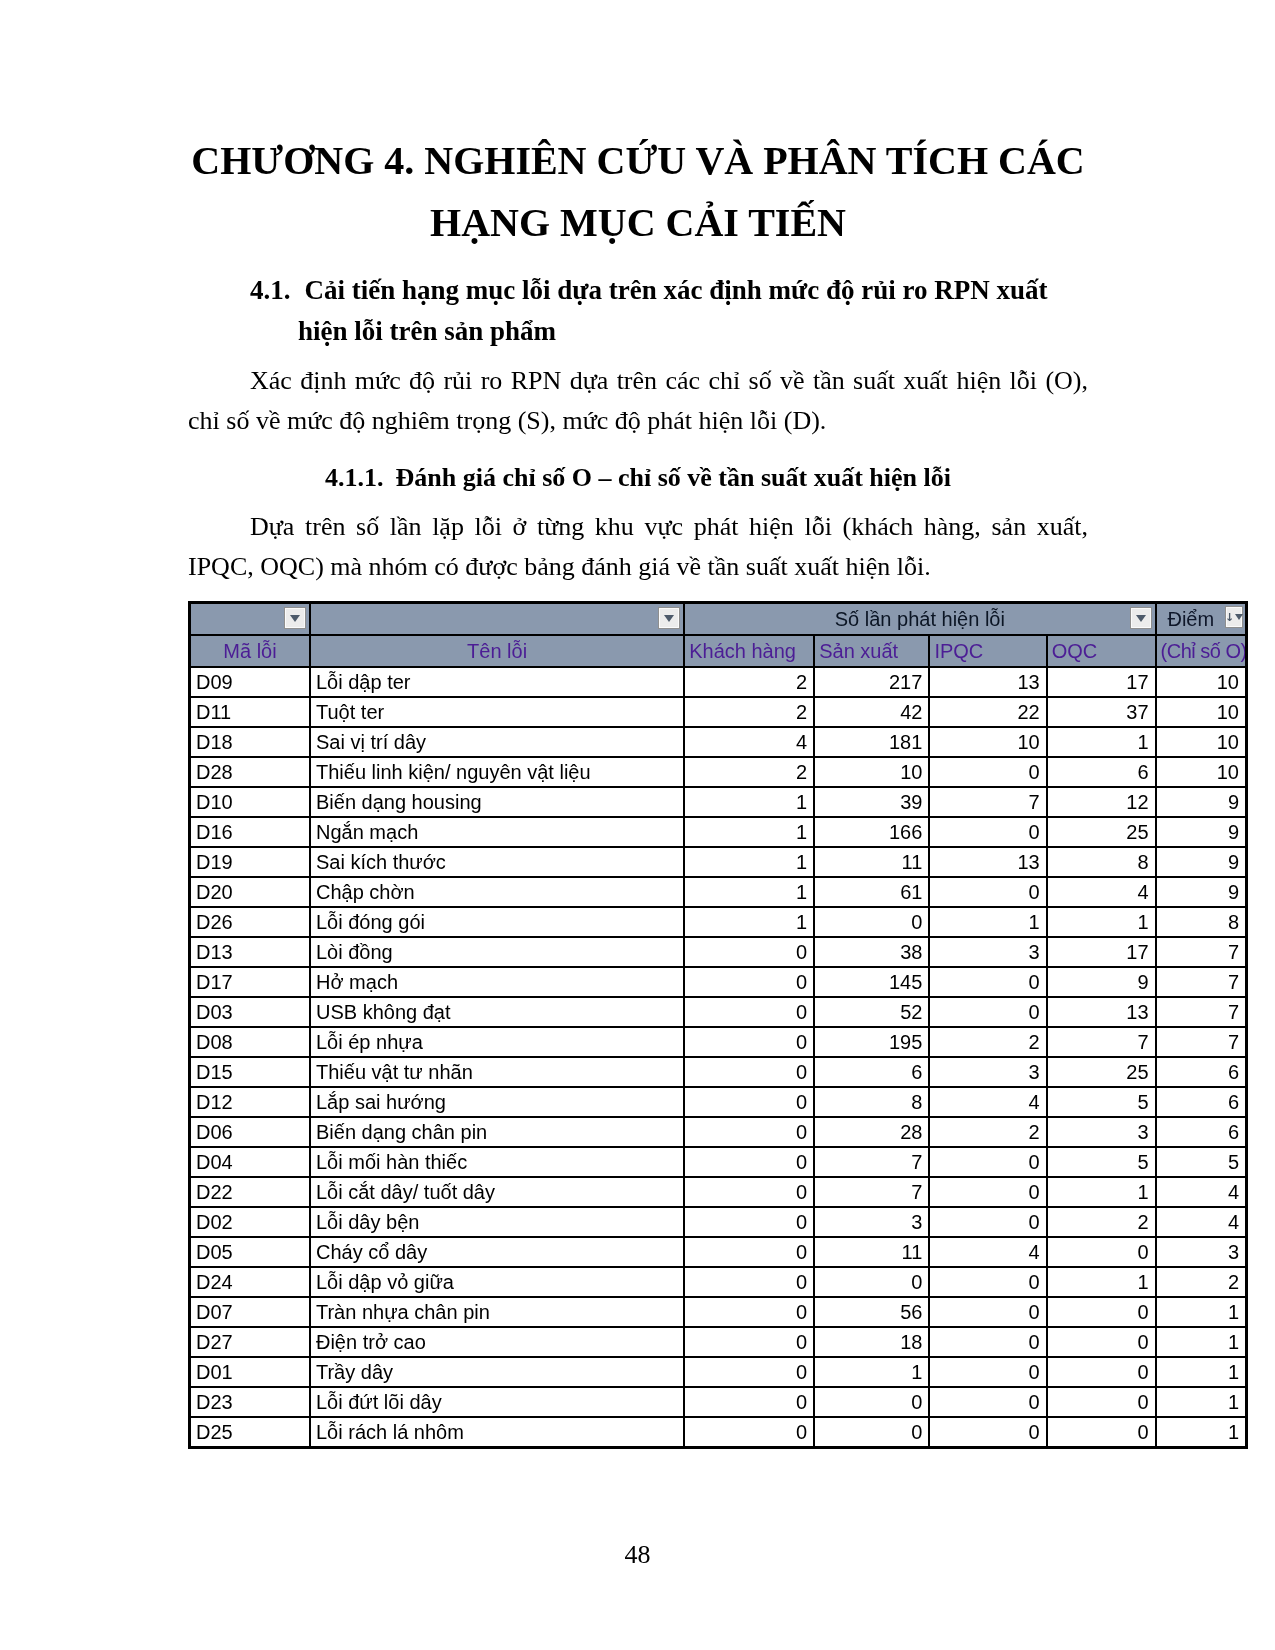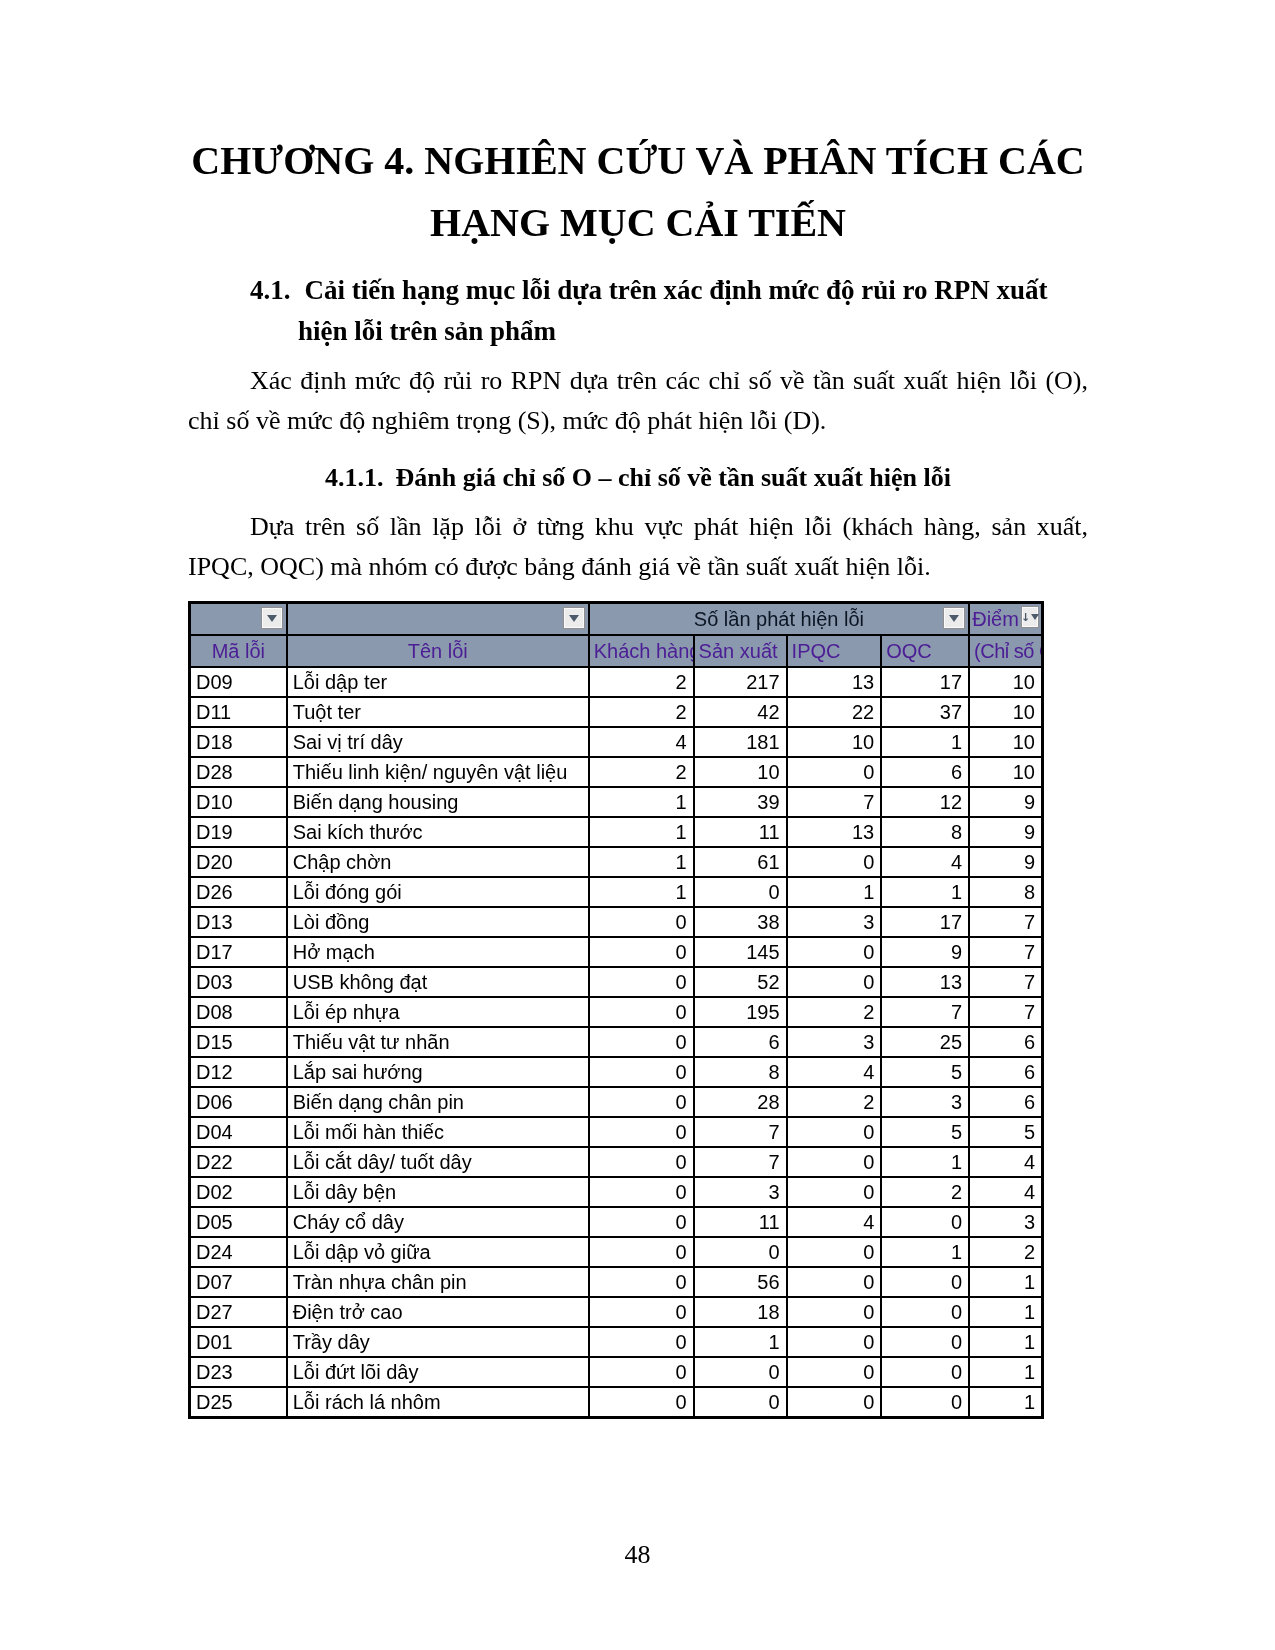--- a/index.html
+++ b/index.html
@@ -26,34 +26,34 @@
     margin:16px 0 0 0; font-size:26px; font-weight:bold; text-align:center; line-height:1.5;
   }
   .subsection-heading .num { margin-right:12px; }
   .table-caption {
     margin:20px 0 0 0; font-size:26px; font-style:italic; text-align:center; line-height:1.4;
   }
 
   
   .xl-wrap { margin-top:14px; }
   table.xl {
-    width:856px; border-collapse:collapse; table-layout:fixed;
+    width:1060px; border-collapse:collapse; table-layout:fixed;
     font-family:"Liberation Sans","DejaVu Sans",sans-serif;
     font-size:20px; border:3px solid #000;
   }
   table.xl td, table.xl th { border:2px solid #000; overflow:hidden; white-space:nowrap; }
   tr.filter-row th { height:28px; background:var(--header-fill,#8A99AE); position:relative; }
   tr.label-row th {
     height:28px; background:var(--header-fill,#8A99AE);
     font-weight:normal; color:#4c1d95; font-size:20px;
   }
   tr.label-row .c { text-align:center; }
   tr.label-row .l { text-align:left; padding-left:4px; }
   .group-label { color:#0b1524; font-weight:normal; font-size:20px; }
-  .score-label { color:#4c1d95; font-weight:normal; font-size:20px; padding-right:20px; }
+  .score-label { color:#0f172a; font-weight:normal; font-size:20px; padding-right:20px; }
   .chi-so { font-size:19px; letter-spacing:-0.5px; }
 
   .filter-btn {
     position:absolute; right:3px; top:3px; width:22px; height:22px;
     background:#ececec; border:1px solid #8f8f8f;
     box-shadow:inset 0 0 0 1px #fbfbfb;
     display:flex; align-items:center; justify-content:center; box-sizing:border-box;
   }
   .tri {
     width:0; height:0; border-left:5px solid transparent; border-right:5px solid transparent;
@@ -176,20 +176,29 @@
             <tr>
               <td class="cell-text">D10</td>
               <td class="cell-text">Biến dạng housing</td>
               <td class="cell-num">1</td>
               <td class="cell-num">39</td>
               <td class="cell-num">7</td>
               <td class="cell-num">12</td>
               <td class="cell-num">9</td>
             </tr>
             <tr>
+              <td class="cell-text">D16</td>
+              <td class="cell-text">Ngắn mạch</td>
+              <td class="cell-num">1</td>
+              <td class="cell-num">166</td>
+              <td class="cell-num">0</td>
+              <td class="cell-num">25</td>
+              <td class="cell-num">9</td>
+            </tr>
+            <tr>
               <td class="cell-text">D19</td>
               <td class="cell-text">Sai kích thước</td>
               <td class="cell-num">1</td>
               <td class="cell-num">11</td>
               <td class="cell-num">13</td>
               <td class="cell-num">8</td>
               <td class="cell-num">9</td>
             </tr>
             <tr>
               <td class="cell-text">D20</td>

